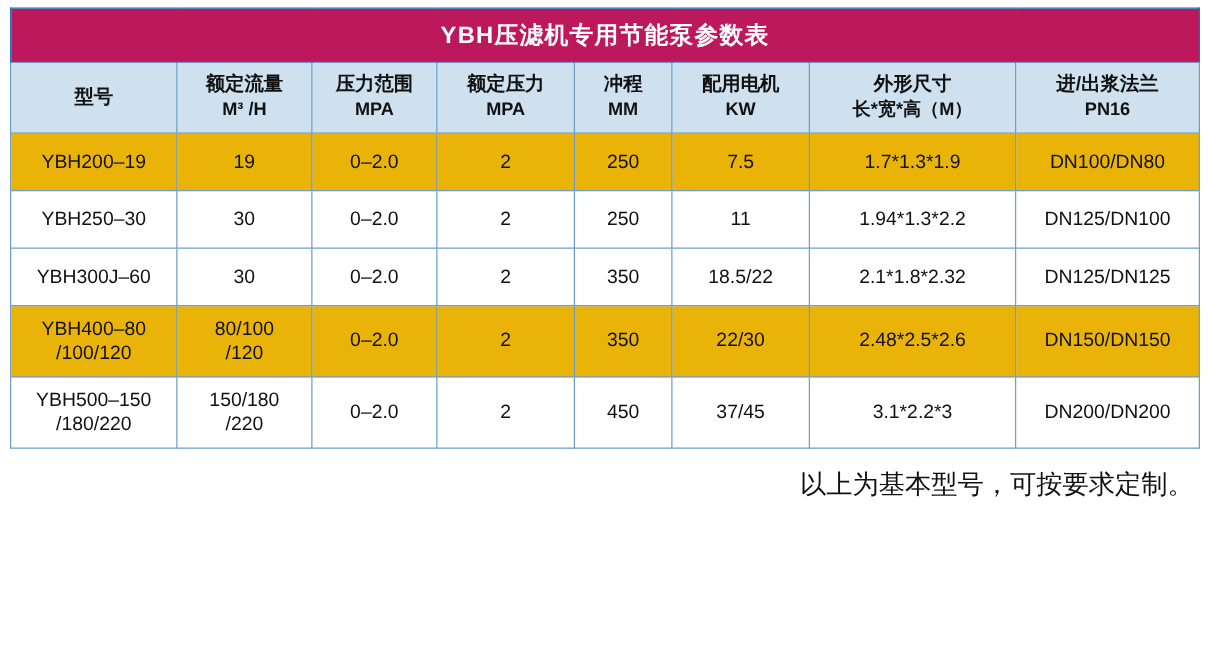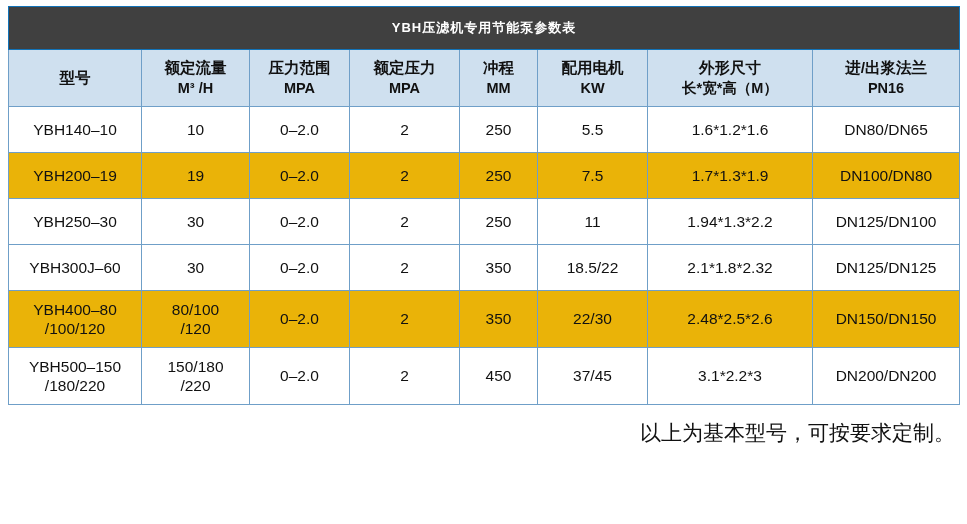--- a/index.html
+++ b/index.html
@@ -26,23 +26,23 @@
     border-collapse: collapse;
     table-layout: fixed;
   }
   table.spec td, table.spec th {
     border: 1px solid #6f9fc8;
     text-align: center;
     vertical-align: middle;
     padding: 0;
   }
   .title-cell {
-    background: #404040;
+    background: #be185d;
     color: #ffffff;
-    font-size: 13px;
+    font-size: 19px;
     font-weight: bold;
     height: 42px;
     letter-spacing: 1px;
     border: 1px solid #1273b8 !important;
   }
   .head-cell {
     background: #cfe0ef;
     color: #111111;
     font-size: 15.5px;
     font-weight: bold;
@@ -131,30 +131,20 @@
         <td class="head-cell">
           <div>外形尺寸</div>
           <div class="sub">长*宽*高（M）</div>
         </td>
         <td class="head-cell">
           <div>进/出浆法兰</div>
           <div class="sub">PN16</div>
         </td>
       </tr>
 
-      <tr class="data-row row-light">
-        <td class="multi">YBH140–10</td>
-        <td class="multi">10</td>
-        <td>0–2.0</td>
-        <td>2</td>
-        <td>250</td>
-        <td>5.5</td>
-        <td>1.6*1.2*1.6</td>
-        <td>DN80/DN65</td>
-      </tr>
 
       <tr class="data-row row-dark">
         <td class="multi">YBH200–19</td>
         <td class="multi">19</td>
         <td>0–2.0</td>
         <td>2</td>
         <td>250</td>
         <td>7.5</td>
         <td>1.7*1.3*1.9</td>
         <td>DN100/DN80</td>

